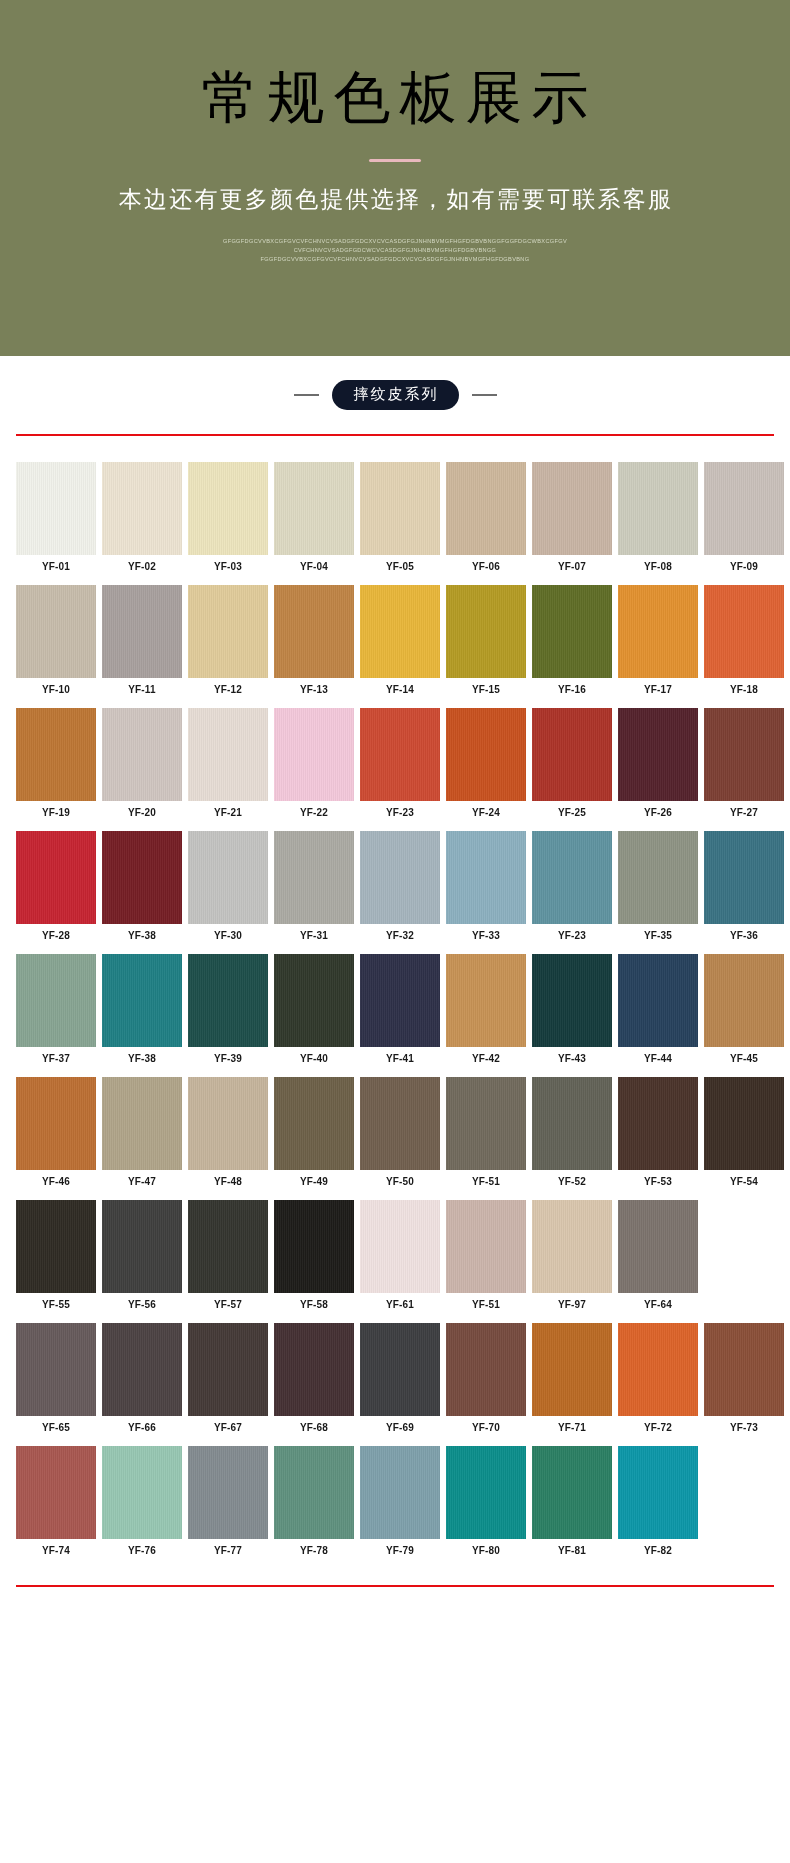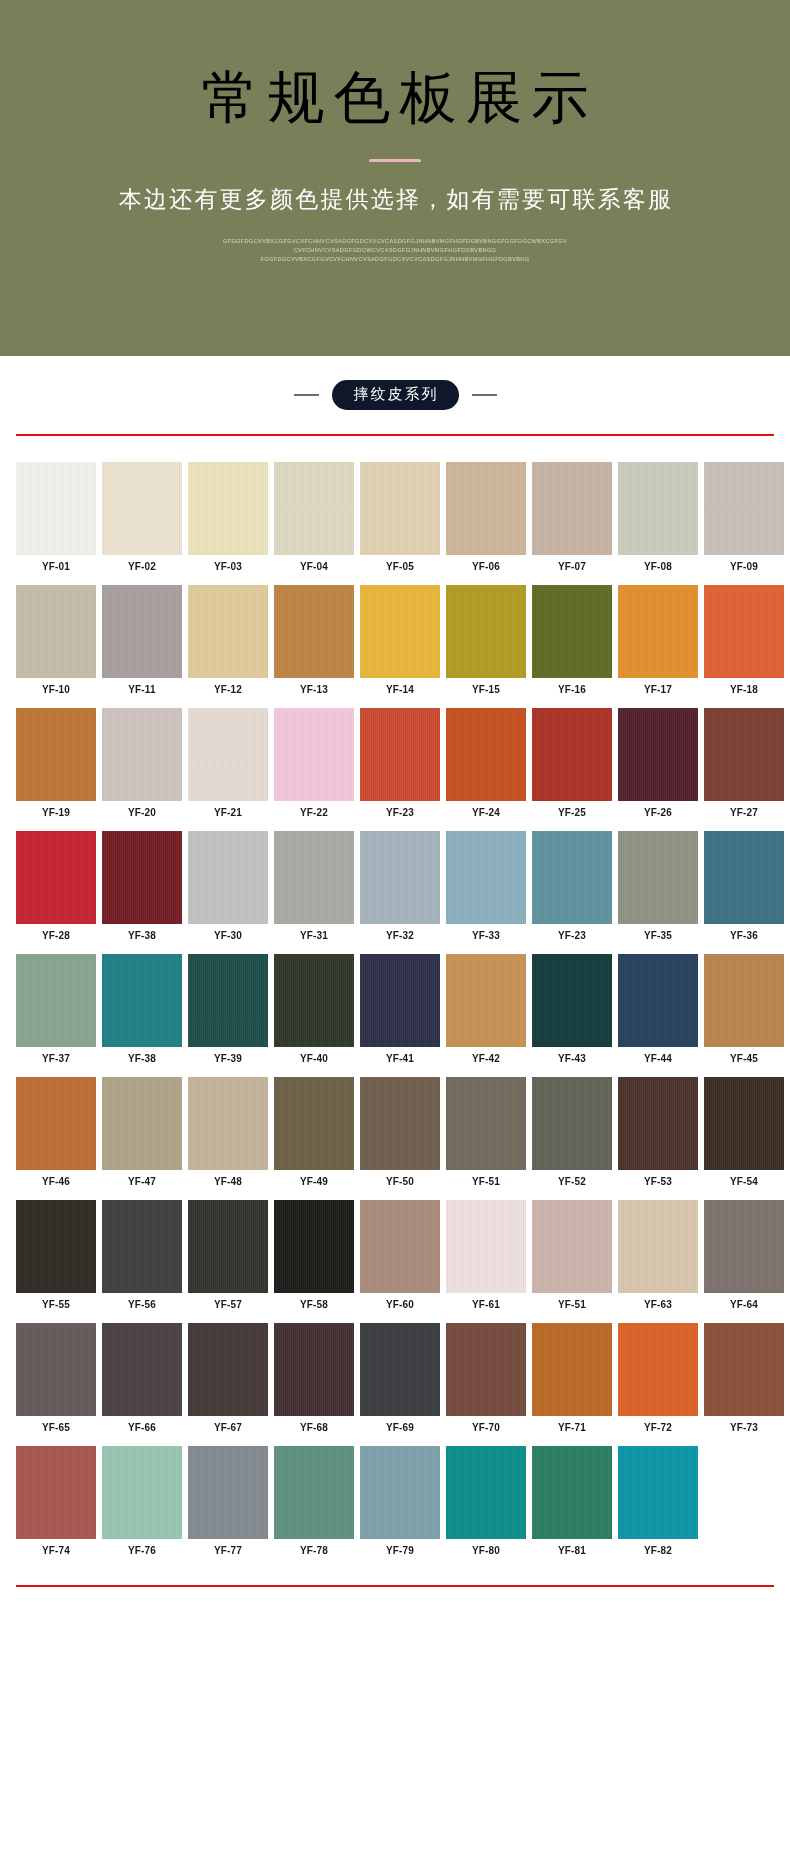--- a/index.html
+++ b/index.html
@@ -396,34 +396,30 @@
       </div>
       <div class="swatch">
         <span class="swatch-chip" style="background: rgb(52, 53, 47);"></span>
         <span class="swatch-label">YF-57</span>
       </div>
       <div class="swatch">
         <span class="swatch-chip" style="background: rgb(29, 28, 25);"></span>
         <span class="swatch-label">YF-58</span>
       </div>
       <div class="swatch">
-        <span class="swatch-chip" style="background: rgb(172, 141, 125);"></span>
-        <span class="swatch-label">YF-60</span>
-      </div>
-      <div class="swatch">
         <span class="swatch-chip" style="background: rgb(239, 225, 224);"></span>
         <span class="swatch-label">YF-61</span>
       </div>
       <div class="swatch">
         <span class="swatch-chip" style="background: rgb(203, 180, 171);"></span>
         <span class="swatch-label">YF-51</span>
       </div>
       <div class="swatch">
         <span class="swatch-chip" style="background: rgb(217, 198, 173);"></span>
-        <span class="swatch-label">YF-63</span>
+        <span class="swatch-label">YF-97</span>
       </div>
       <div class="swatch">
         <span class="swatch-chip" style="background: rgb(124, 115, 109);"></span>
         <span class="swatch-label">YF-64</span>
       </div>
     </div>
     <div class="swatch-row">
       <div class="swatch">
         <span class="swatch-chip" style="background: rgb(102, 90, 91);"></span>
         <span class="swatch-label">YF-65</span>

